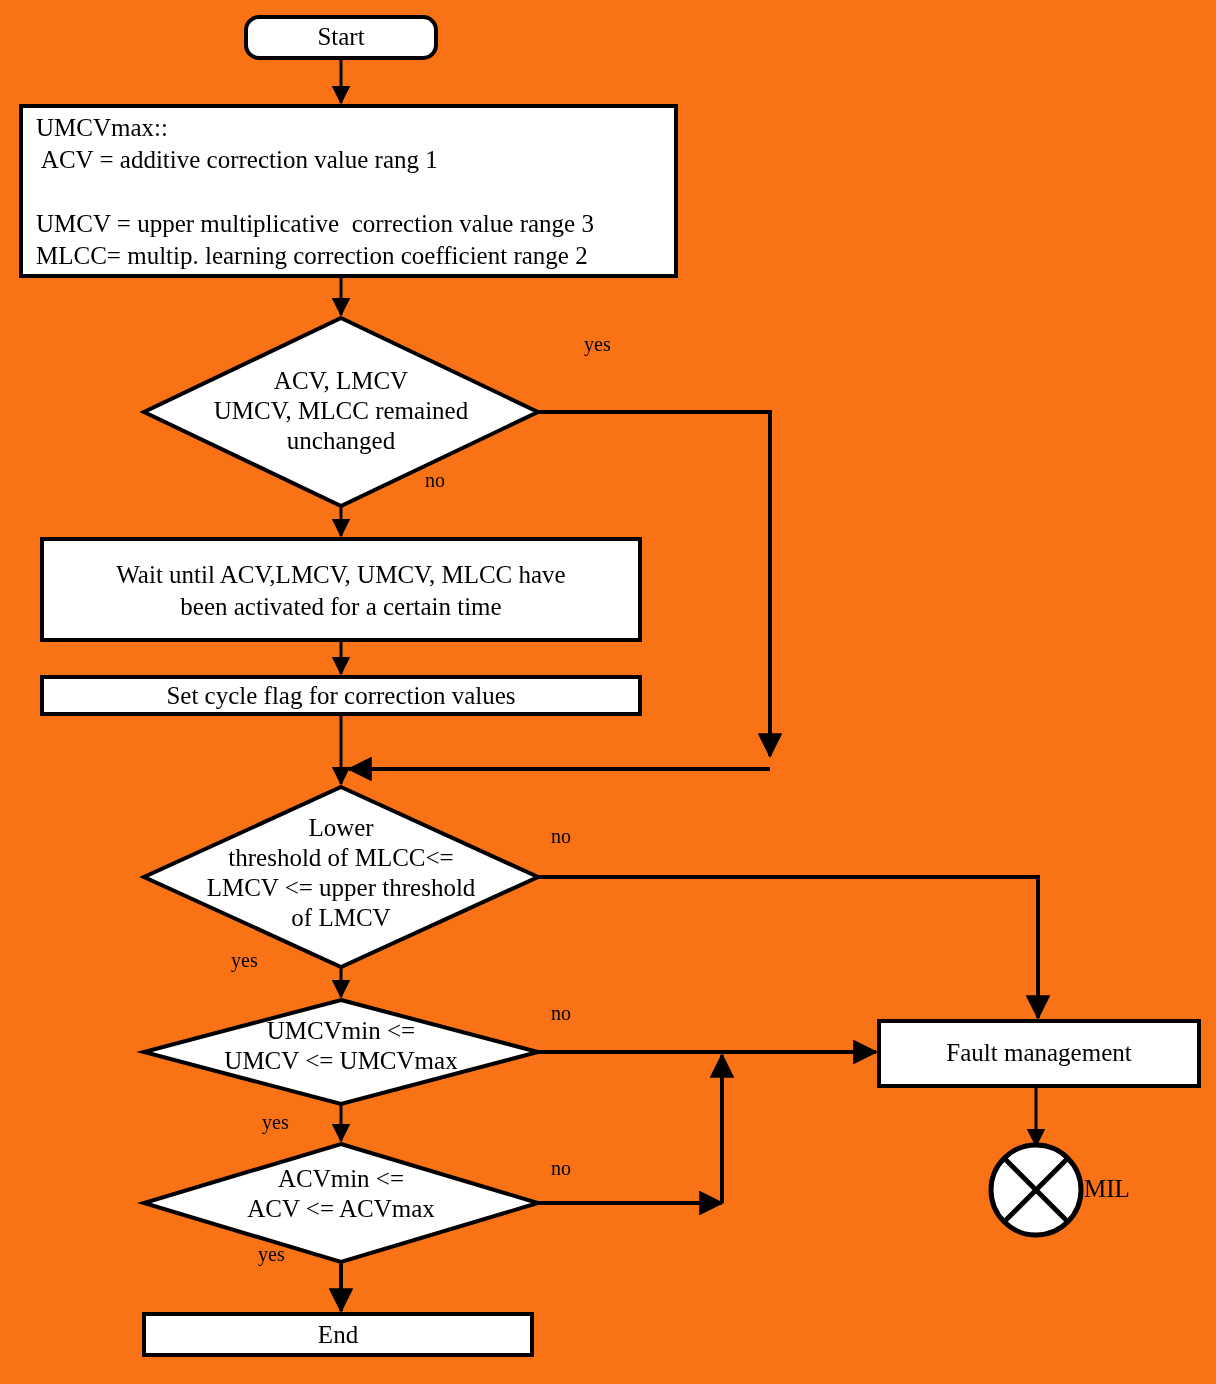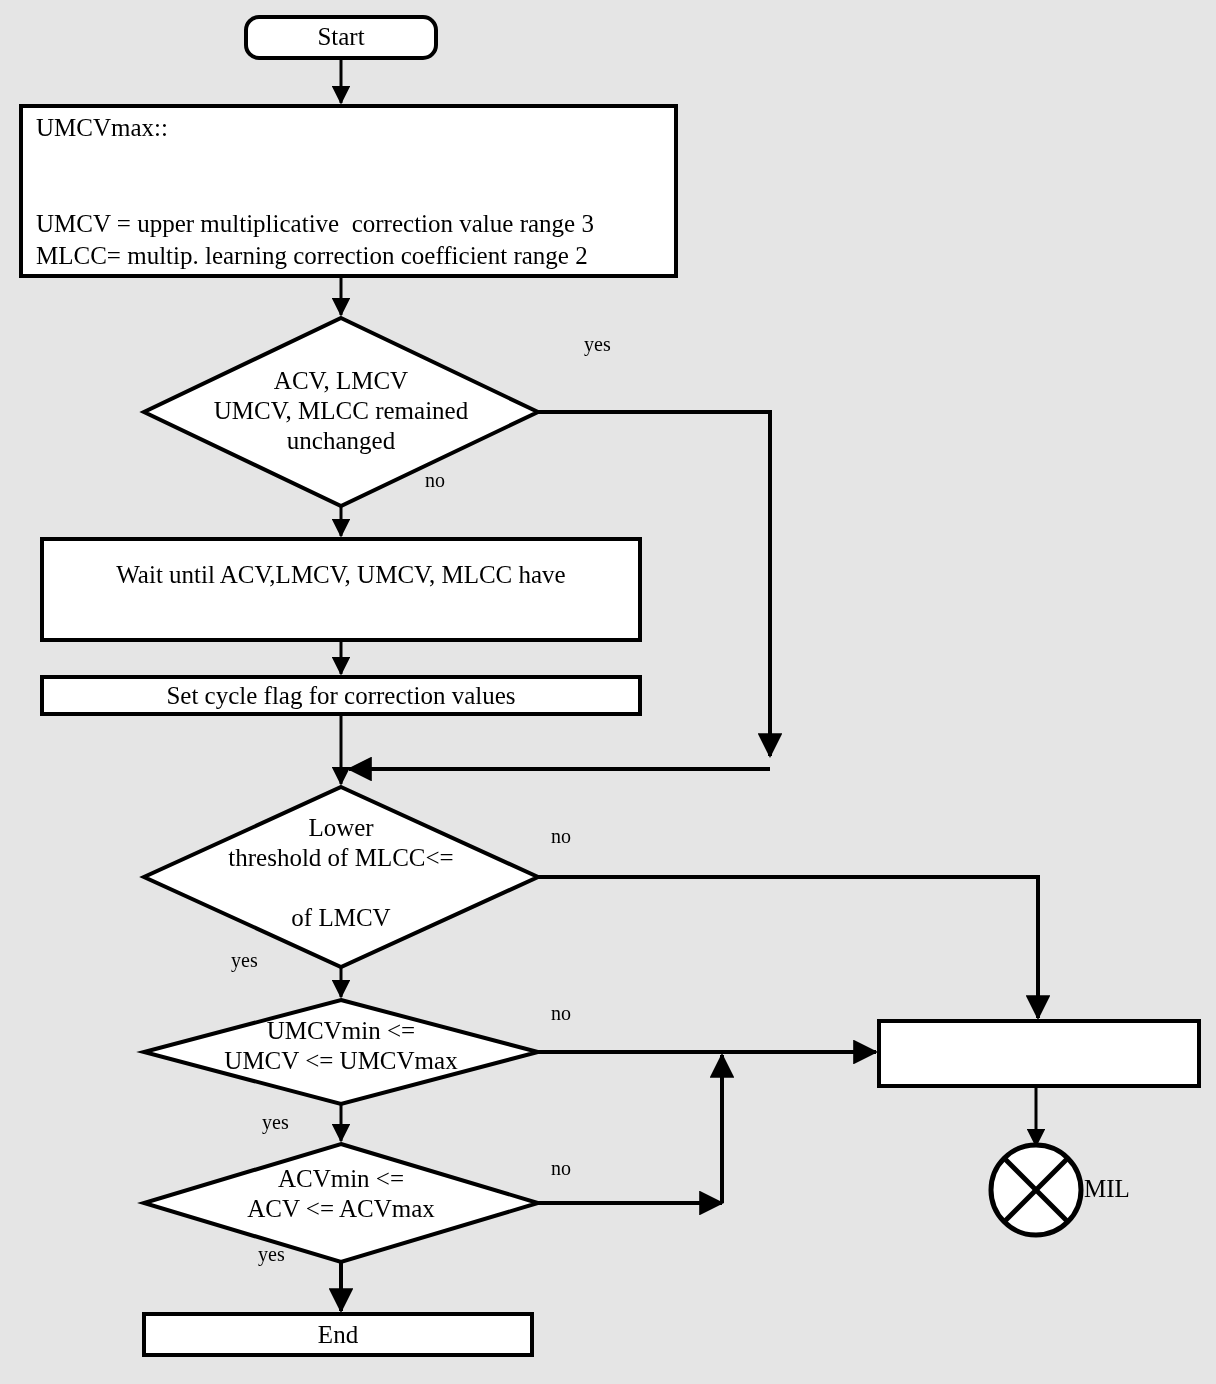--- a/index.html
+++ b/index.html
@@ -8,21 +8,21 @@
     background: #ffffff;
   }
   body {
     font-family: "Liberation Serif", "DejaVu Serif", serif;
     color: #000000;
   }
   #page {
     position: relative;
     width: 1216px;
     height: 1384px;
-    background: #e5e5e5;
+    background: #f97316;
     overflow: hidden;
   }
   #flow-svg {
     position: absolute;
     left: 0;
     top: 0;
     width: 1216px;
     height: 1384px;
   }
   .node-text {
@@ -106,43 +106,47 @@
     <line x1="722" y1="1203" x2="722" y2="1055" stroke="#000" stroke-width="4" marker-end="url(#arrow)"></line>
 
     <line x1="341" y1="1262" x2="341" y2="1311" stroke="#000" stroke-width="4" marker-end="url(#arrow)"></line>
 
     <line x1="1036" y1="1086" x2="1036" y2="1146" stroke="#000" stroke-width="3" marker-end="url(#arrow)"></line>
   </svg>
 
   <div class="node-text" style="left:246px; top:22px; width:190px;">Start</div>
 
   <div class="node-text left" style="left:36px; top:113px; width:640px;">UMCVmax::</div>
+  <div class="node-text left" style="left:36px; top:145px; width:640px;"> ACV = additive correction value rang 1</div>
   <div class="node-text left" style="left:36px; top:209px; width:640px;">UMCV = upper multiplicative  correction value range 3</div>
   <div class="node-text left" style="left:36px; top:241px; width:640px;">MLCC= multip. learning correction coefficient range 2</div>
 
   <div class="node-text" style="left:166px; top:366px; width:350px;">ACV, LMCV</div>
   <div class="node-text" style="left:166px; top:396px; width:350px;">UMCV, MLCC remained</div>
   <div class="node-text" style="left:166px; top:426px; width:350px;">unchanged</div>
 
   <div class="node-text" style="left:52px; top:560px; width:578px;">Wait until ACV,LMCV, UMCV, MLCC have</div>
+  <div class="node-text" style="left:52px; top:592px; width:578px;">been activated for a certain time</div>
 
   <div class="node-text" style="left:52px; top:681px; width:578px;">Set cycle flag for correction values</div>
 
   <div class="node-text" style="left:151px; top:813px; width:380px;">Lower</div>
   <div class="node-text" style="left:151px; top:843px; width:380px;">threshold of MLCC&lt;=</div>
+  <div class="node-text" style="left:151px; top:873px; width:380px;">LMCV &lt;= upper threshold</div>
   <div class="node-text" style="left:151px; top:903px; width:380px;">of LMCV</div>
 
   <div class="node-text" style="left:151px; top:1016px; width:380px;">UMCVmin &lt;=</div>
   <div class="node-text" style="left:151px; top:1046px; width:380px;">UMCV &lt;= UMCVmax</div>
 
   <div class="node-text" style="left:151px; top:1164px; width:380px;">ACVmin &lt;=</div>
   <div class="node-text" style="left:151px; top:1194px; width:380px;">ACV &lt;= ACVmax</div>
 
   <div class="node-text" style="left:144px; top:1320px; width:388px;">End</div>
 
+  <div class="node-text" style="left:879px; top:1038px; width:320px;">Fault management</div>
 
   <div class="node-text left" style="left:1084px; top:1174px; width:100px;">MIL</div>
 
   <div class="edge-label" style="left:584px; top:334px;">yes</div>
   <div class="edge-label" style="left:425px; top:470px;">no</div>
 
   <div class="edge-label" style="left:551px; top:826px;">no</div>
   <div class="edge-label" style="left:231px; top:950px;">yes</div>
 
   <div class="edge-label" style="left:551px; top:1003px;">no</div>

